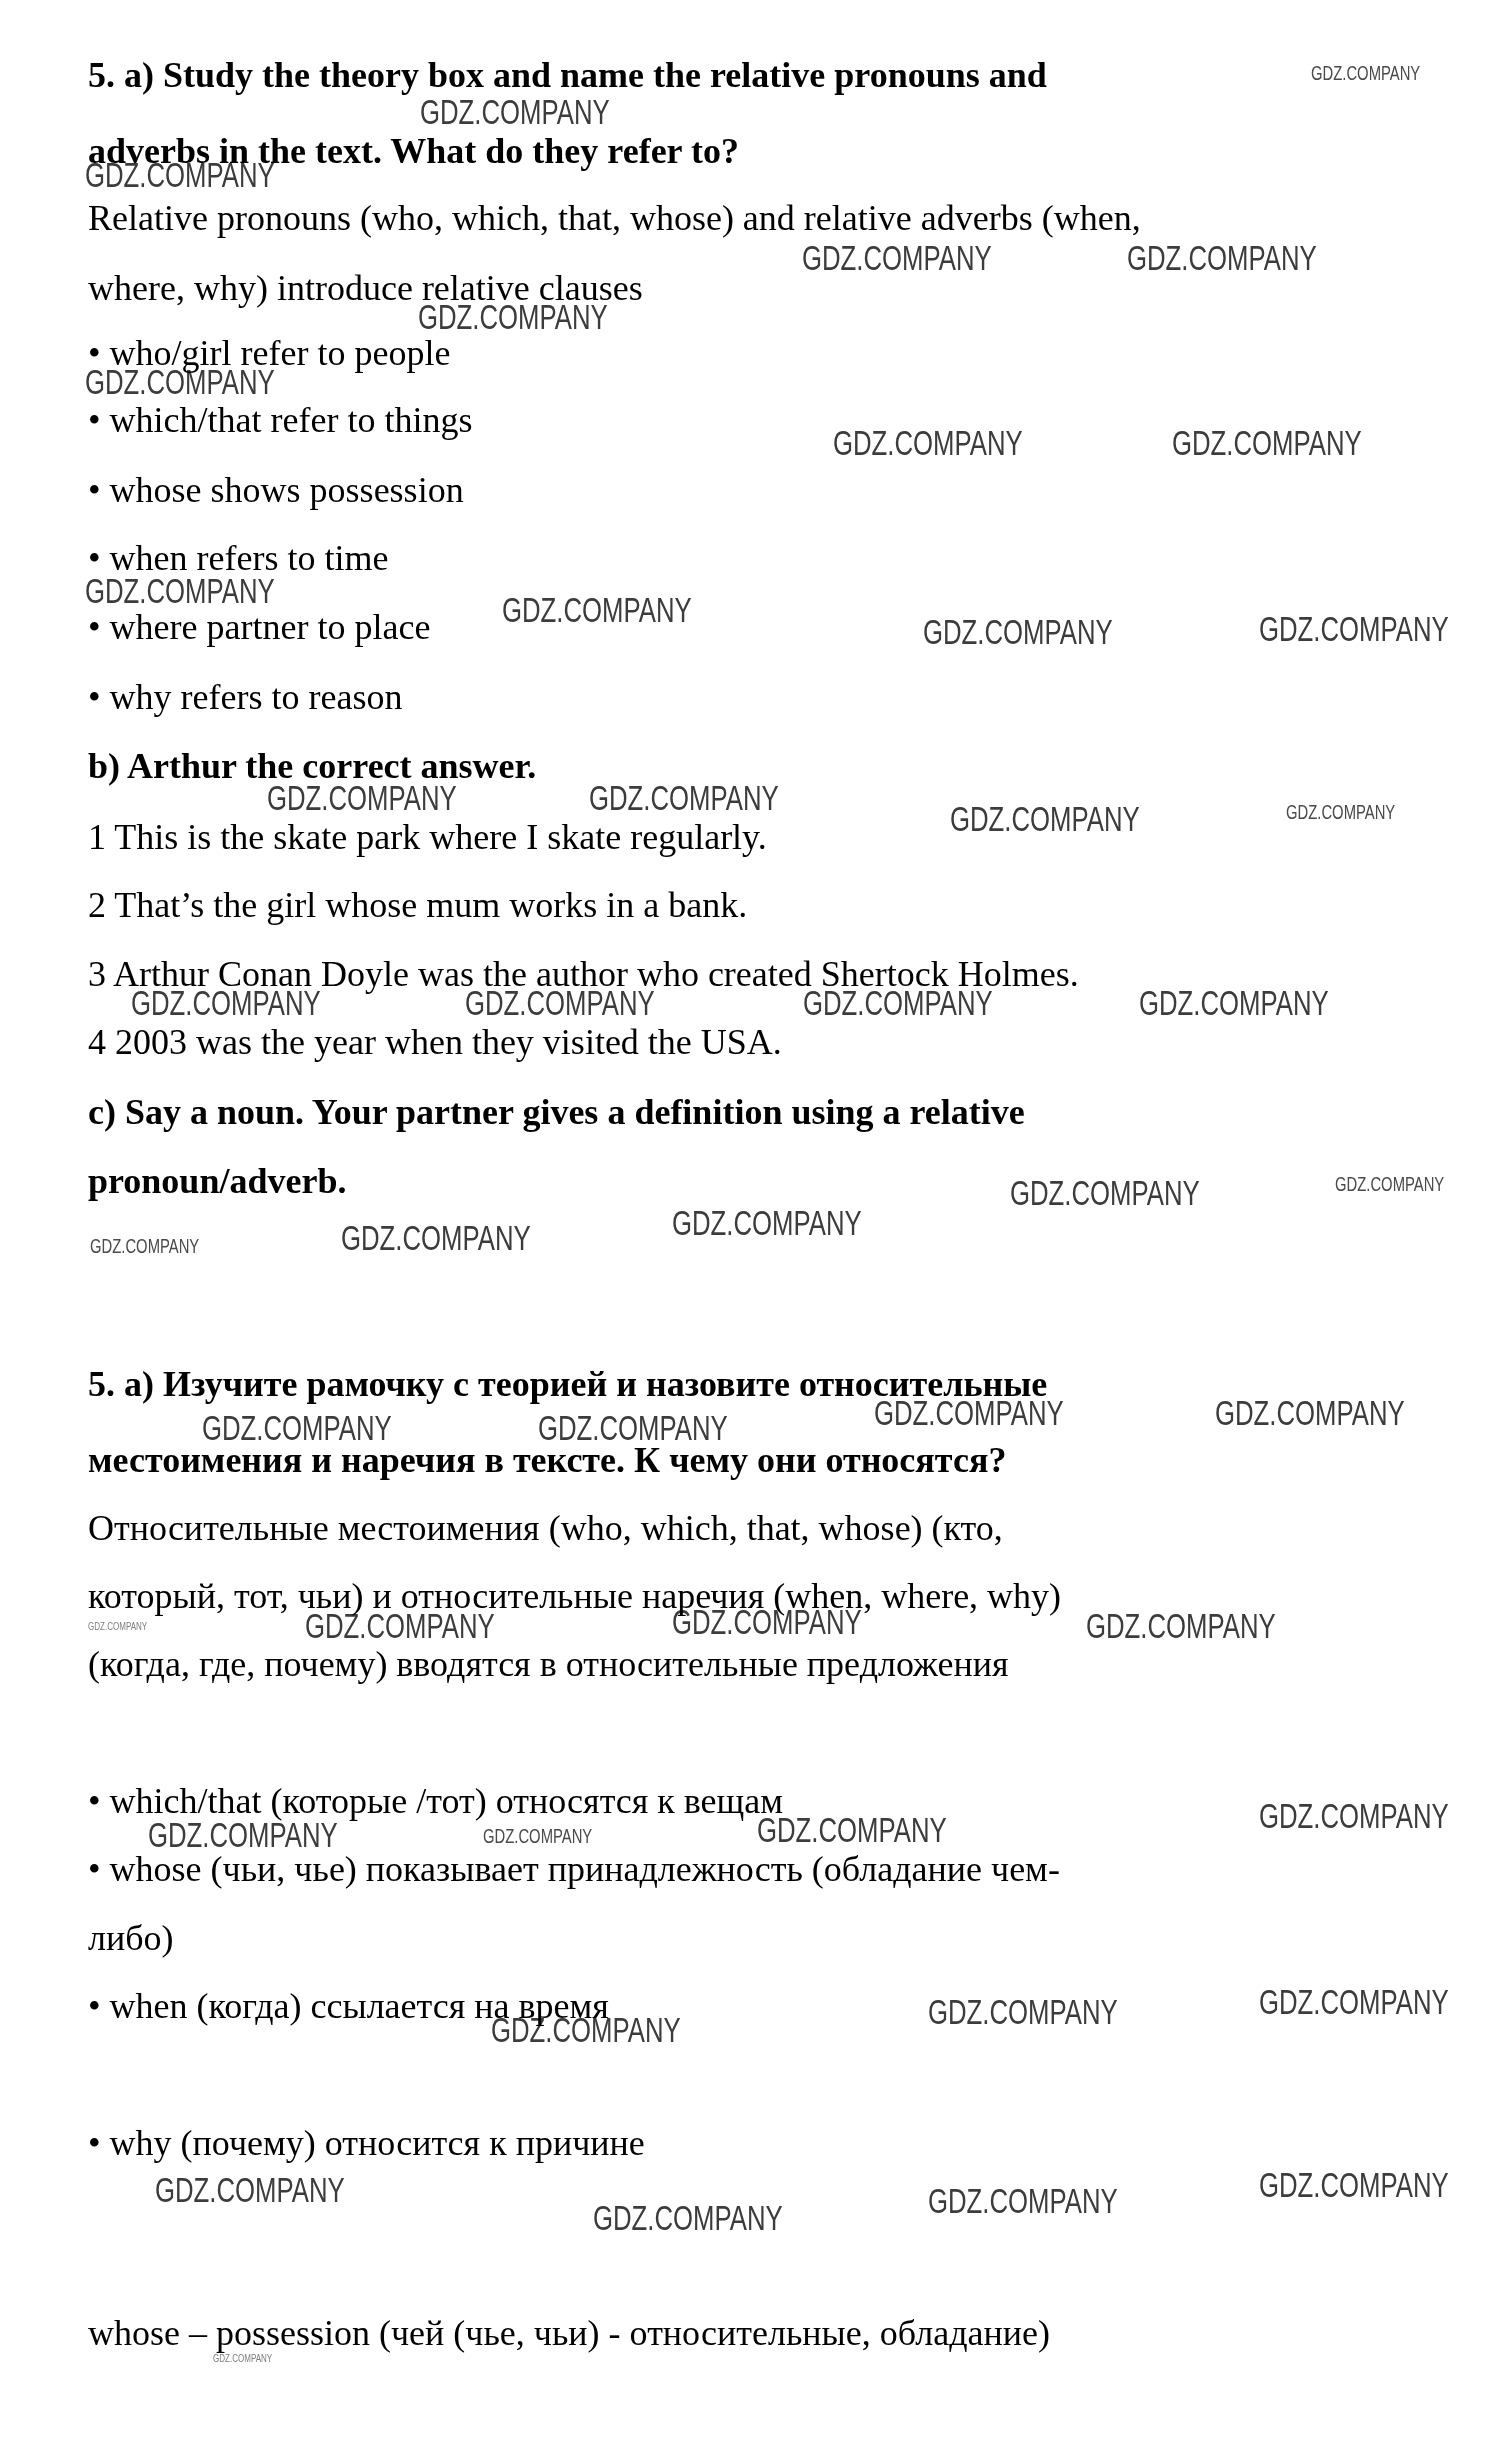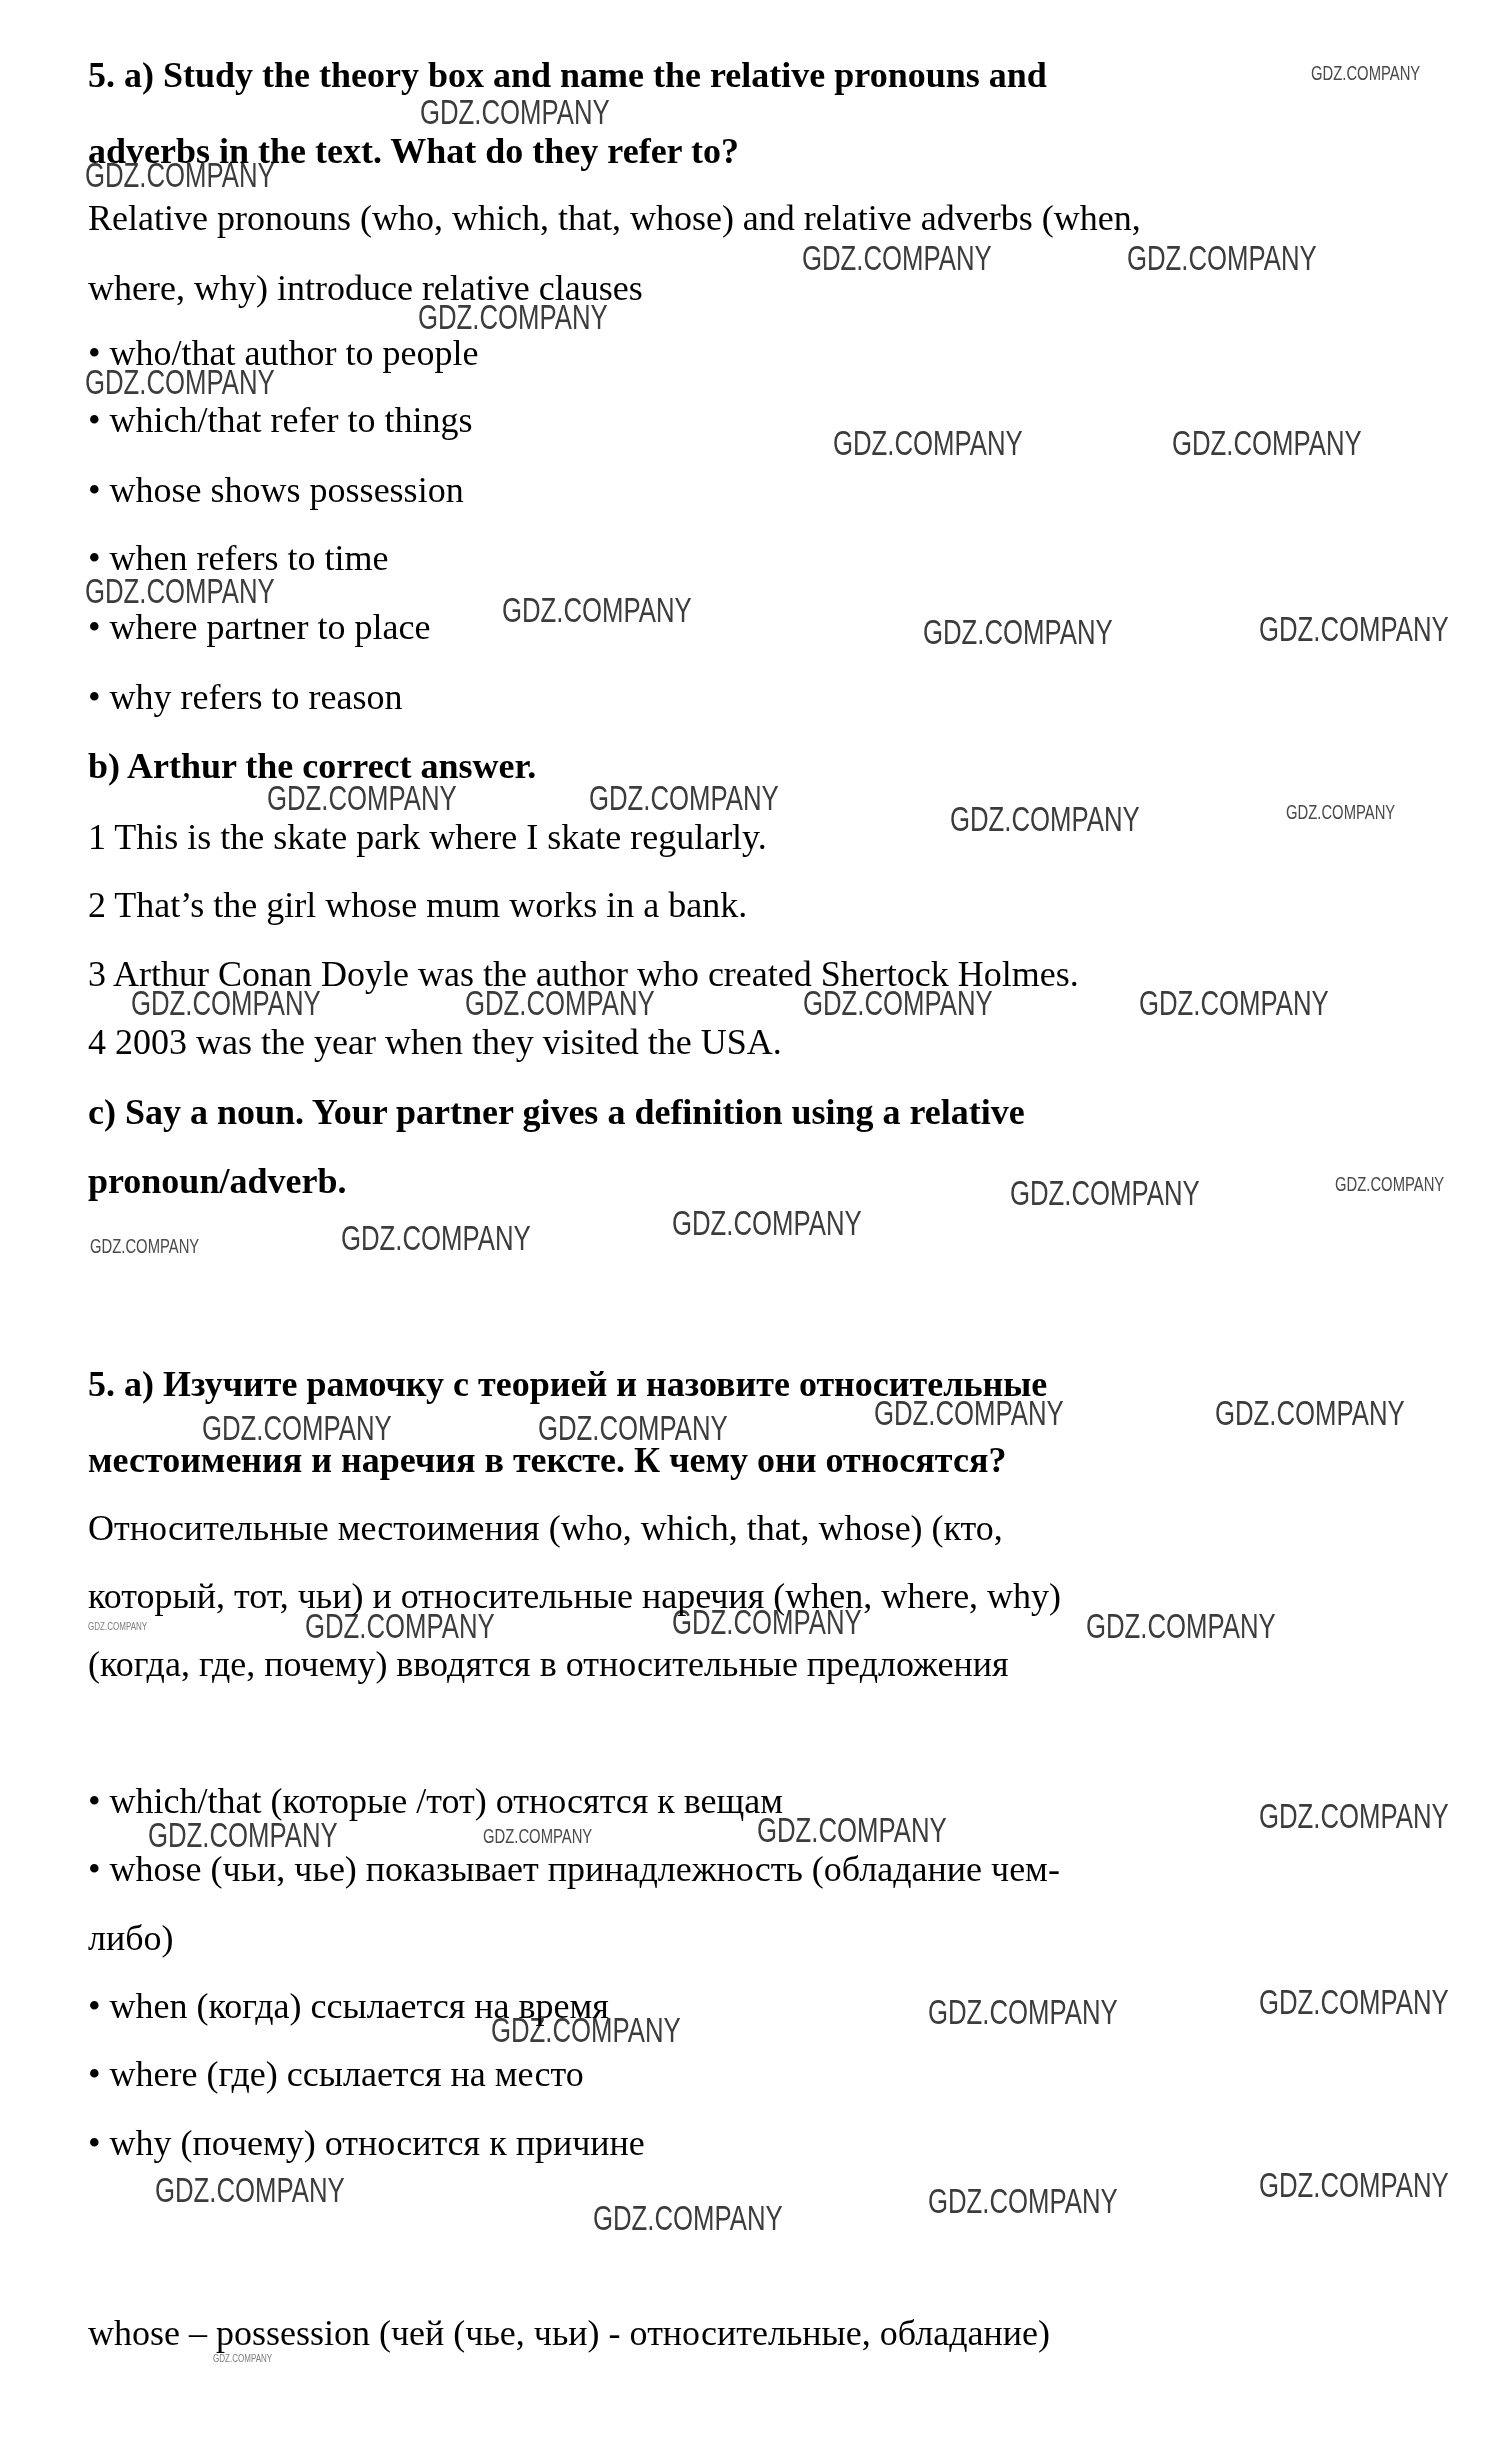--- a/index.html
+++ b/index.html
@@ -83,21 +83,21 @@
   <span class="wm wm-m" style="left:155px;top:2173px">GDZ.COMPANY</span>
   <span class="wm wm-m" style="left:593px;top:2201px">GDZ.COMPANY</span>
   <span class="wm wm-m" style="left:928px;top:2184px">GDZ.COMPANY</span>
   <span class="wm wm-m" style="left:1259px;top:2168px">GDZ.COMPANY</span>
   <span class="wm wm-t" style="left:213px;top:2354px">GDZ.COMPANY</span>
 
   <div class="line b" style="top:57px">5. a) Study the theory box and name the relative pronouns and</div>
   <div class="line b" style="top:133px">adverbs in the text. What do they refer to?</div>
   <div class="line" style="top:200px">Relative pronouns (who, which, that, whose) and relative adverbs (when,</div>
   <div class="line" style="top:270px">where, why) introduce relative clauses</div>
-  <div class="line" style="top:335px">• who/that author to people</div>
+  <div class="line" style="top:335px">• who/girl refer to people</div>
   <div class="line" style="top:402px">• which/that refer to things</div>
   <div class="line" style="top:472px">• whose shows possession</div>
   <div class="line" style="top:540px">• when refers to time</div>
   <div class="line" style="top:609px">• where partner to place</div>
   <div class="line" style="top:679px">• why refers to reason</div>
   <div class="line b" style="top:748px">b) Arthur the correct answer.</div>
   <div class="line" style="top:819px">1 This is the skate park where I skate regularly.</div>
   <div class="line" style="top:887px">2 That’s the girl whose mum works in a bank.</div>
   <div class="line" style="top:956px">3 Arthur Conan Doyle was the author who created Shertock Holmes.</div>
   <div class="line" style="top:1024px">4 2003 was the year when they visited the USA.</div>
@@ -106,19 +106,18 @@
 
   <div class="line b" style="top:1366px">5. a) Изучите рамочку с теорией и назовите относительные</div>
   <div class="line b" style="top:1442px">местоимения и наречия в тексте. К чему они относятся?</div>
   <div class="line" style="top:1510px">Относительные местоимения (who, which, that, whose) (кто,</div>
   <div class="line" style="top:1578px">который, тот, чьи) и относительные наречия (when, where, why)</div>
   <div class="line" style="top:1646px">(когда, где, почему) вводятся в относительные предложения</div>
   <div class="line" style="top:1783px">• which/that (которые /тот) относятся к вещам</div>
   <div class="line" style="top:1851px">• whose (чьи, чье) показывает принадлежность (обладание чем-</div>
   <div class="line" style="top:1920px">либо)</div>
   <div class="line" style="top:1988px">• when (когда) ссылается на время</div>
-  <div class="line" style="top:2056px">• where (где) ссылается на место</div>
   <div class="line" style="top:2125px">• why (почему) относится к причине</div>
 
   <div class="line" style="top:2315px">whose – possession (чей (чье, чьи) - относительные, обладание)</div>
 
 </div>
 
 
 </body></html>

